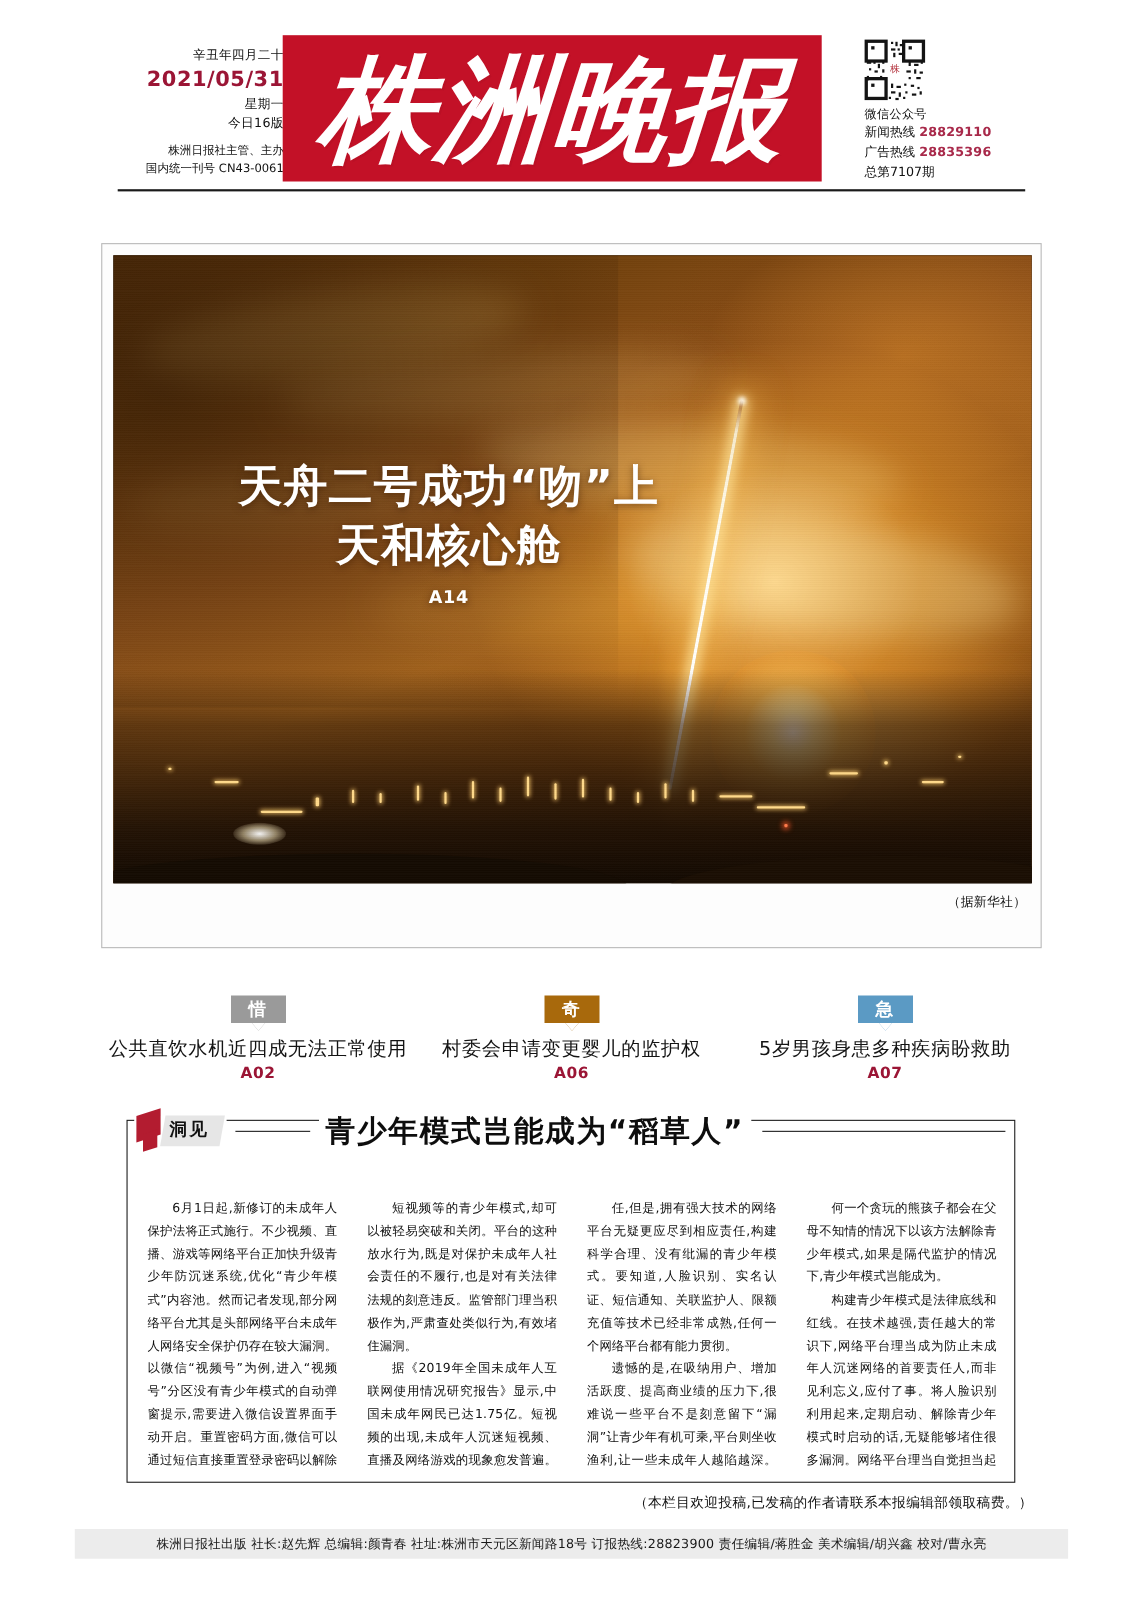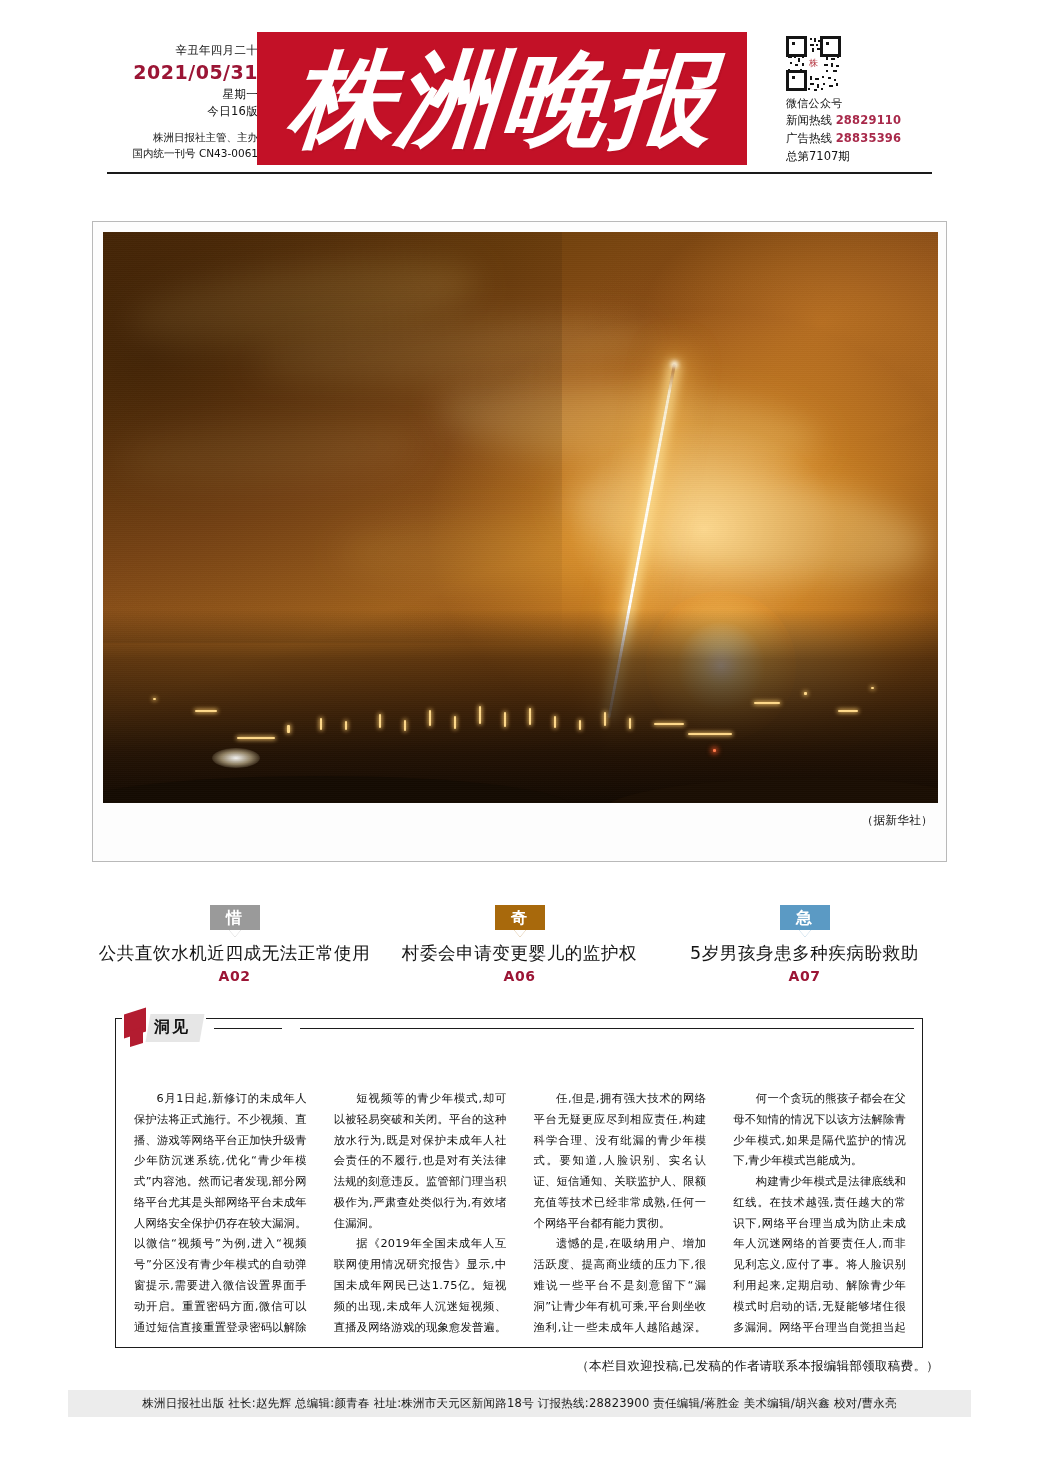--- a/index.html
+++ b/index.html
@@ -616,20 +616,25 @@
       <div class="citylight" style="left:66%;top:59%;width:30px;height:2px"></div>
       <div class="citylight" style="left:70%;top:64%;width:44px;height:2px"></div>
       <div class="citylight" style="left:78%;top:48%;width:26px;height:2px"></div>
       <div class="citylight" style="left:84%;top:43%;width:3px;height:3px"></div>
       <div class="citylight" style="left:88%;top:52%;width:20px;height:2px"></div>
       <div class="citylight" style="left:92%;top:40%;width:3px;height:2px"></div>
       <div class="citylight" style="left:73%;top:72%;width:3px;height:3px;background:#ff7a4a;box-shadow:0 0 5px 2px rgba(255,90,40,.7)"></div>
     </div>
     <div class="noise"></div>
 
+    <div class="photo-headline">
+      <span class="ln">天舟二号成功“吻”上</span>
+      <span class="ln">天和核心舱</span>
+      <span class="photo-page">A14</span>
+    </div>
   </div>
 
   <div class="caption">
     <span class="src">（据新华社）</span>
   </div>
 </div>
 
 <div class="teasers">
 
   <div class="teaser">
@@ -656,20 +661,21 @@
 
   <div class="op-head">
     <div class="op-kicker-wrap">
       <div class="op-diamond">
         <div class="d1"></div>
           <div class="d2"></div>
       </div>
       <div class="op-kicker"><span>洞见</span></div>
     </div>
     <div class="op-rule-l"></div>
+    <div class="op-title">青少年模式岂能成为“稻草人”</div>
     <div class="op-rule-r"></div>
   </div>
 
 
   <div class="op-cols">
     <div class="op-col">
       <p>6月1日起,新修订的未成年人保护法将正式施行。不少视频、直播、游戏等网络平台正加快升级青少年防沉迷系统,优化“青少年模式”内容池。然而记者发现,部分网络平台尤其是头部网络平台未成年人网络安全保护仍存在较大漏洞。以微信“视频号”为例,进入“视频号”分区没有青少年模式的自动弹窗提示,需要进入微信设置界面手动开启。重置密码方面,微信可以通过短信直接重置登录密码以解除青少年模式。</p>
 
     </div>
     <div class="op-col">

